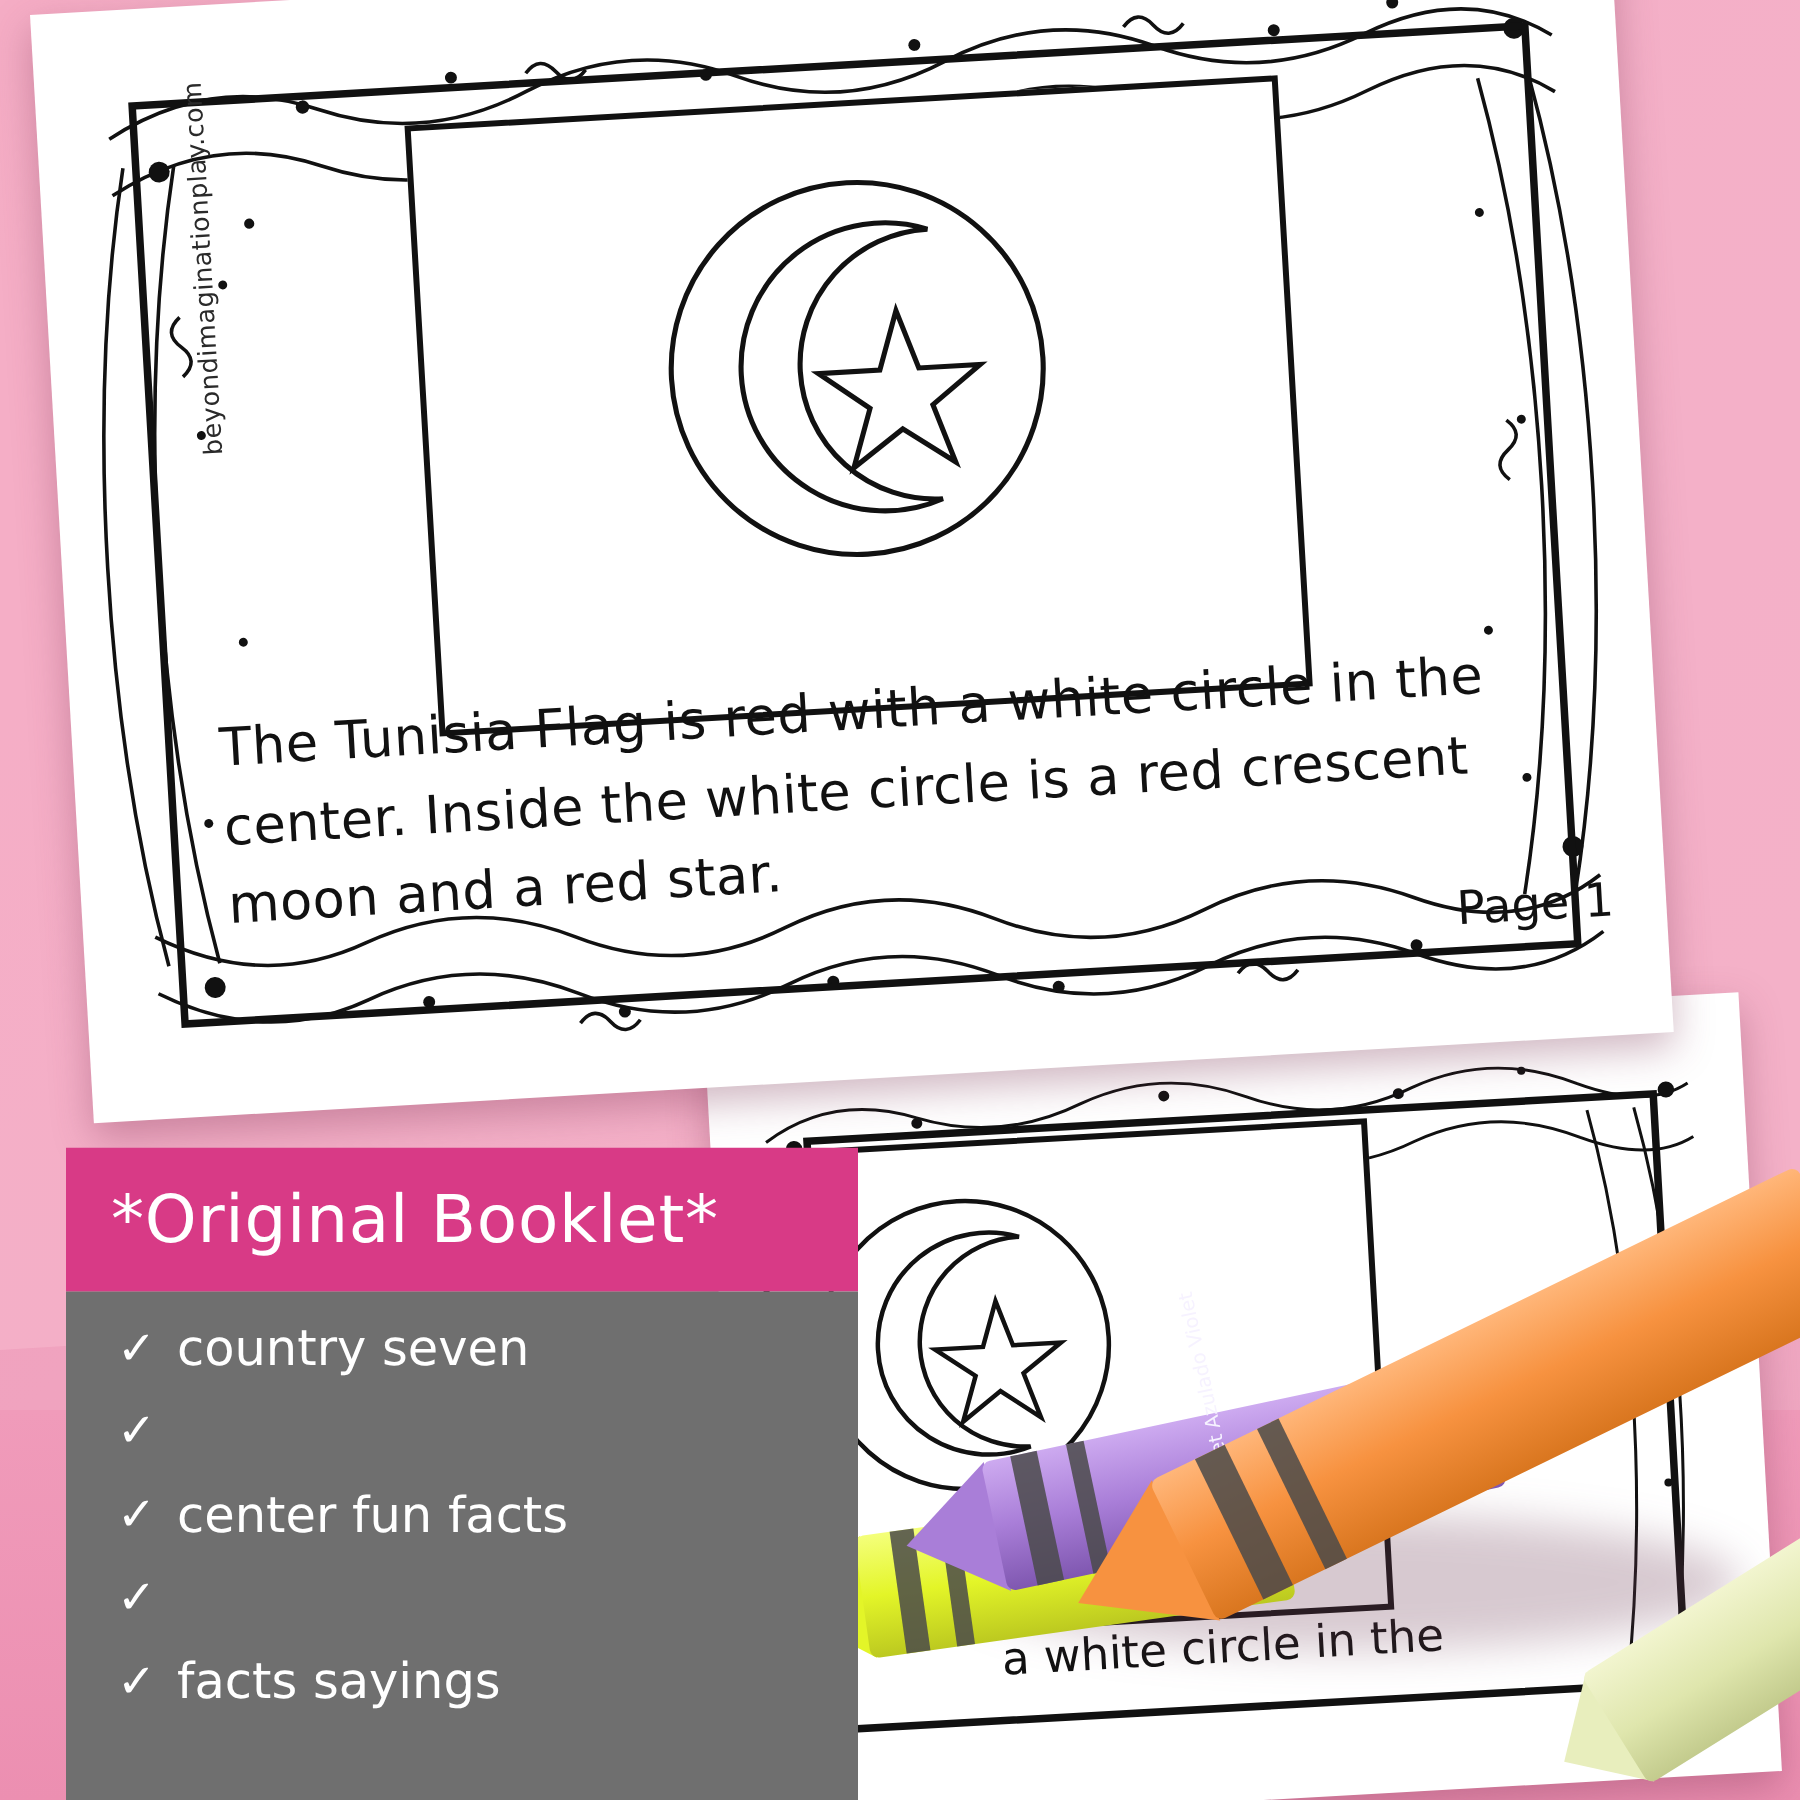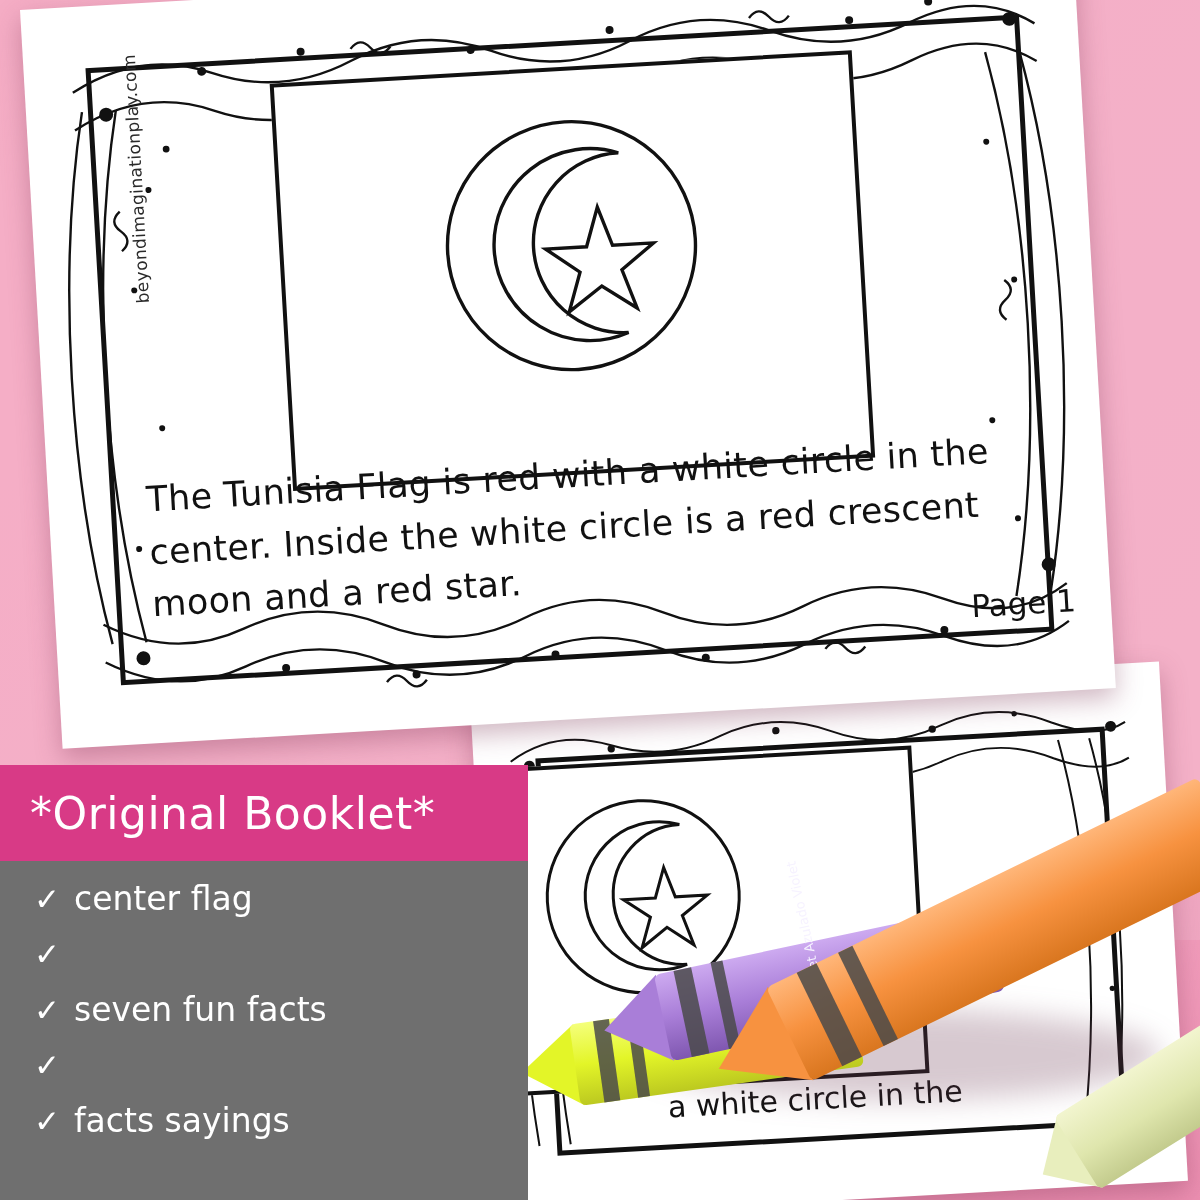--- a/index.html
+++ b/index.html
@@ -155,20 +155,21 @@
   }
 
   
   .label-card {
     position: absolute;
     left: 0;
     top: 765px;
     width: 528px;
     height: 435px;
     overflow: hidden;
+    padding-left: 44px;
   }
   .label-header {
     height: 96px;
     background: #d83a86;
     display: flex;
     align-items: center;
     padding-left: 30px;
     box-sizing: border-box;
   }
   .label-header-text {
@@ -472,28 +473,28 @@
   </div>
 
   <div class="label-card">
     <div class="label-header">
       <span class="label-header-text">*Original Booklet*</span>
     </div>
     <div class="label-body">
 
       <div class="label-item">
         <span class="check">✓</span>
-        <span>center flag</span>
+        <span>country seven</span>
       </div>
       <div class="label-item">
         <span class="check">✓</span>
       </div>
       <div class="label-item">
         <span class="check">✓</span>
-        <span>seven fun facts</span>
+        <span>center fun facts</span>
       </div>
       <div class="label-item">
         <span class="check">✓</span>
       </div>
       <div class="label-item">
         <span class="check">✓</span>
         <span>facts sayings</span>
       </div>
 
     </div>

